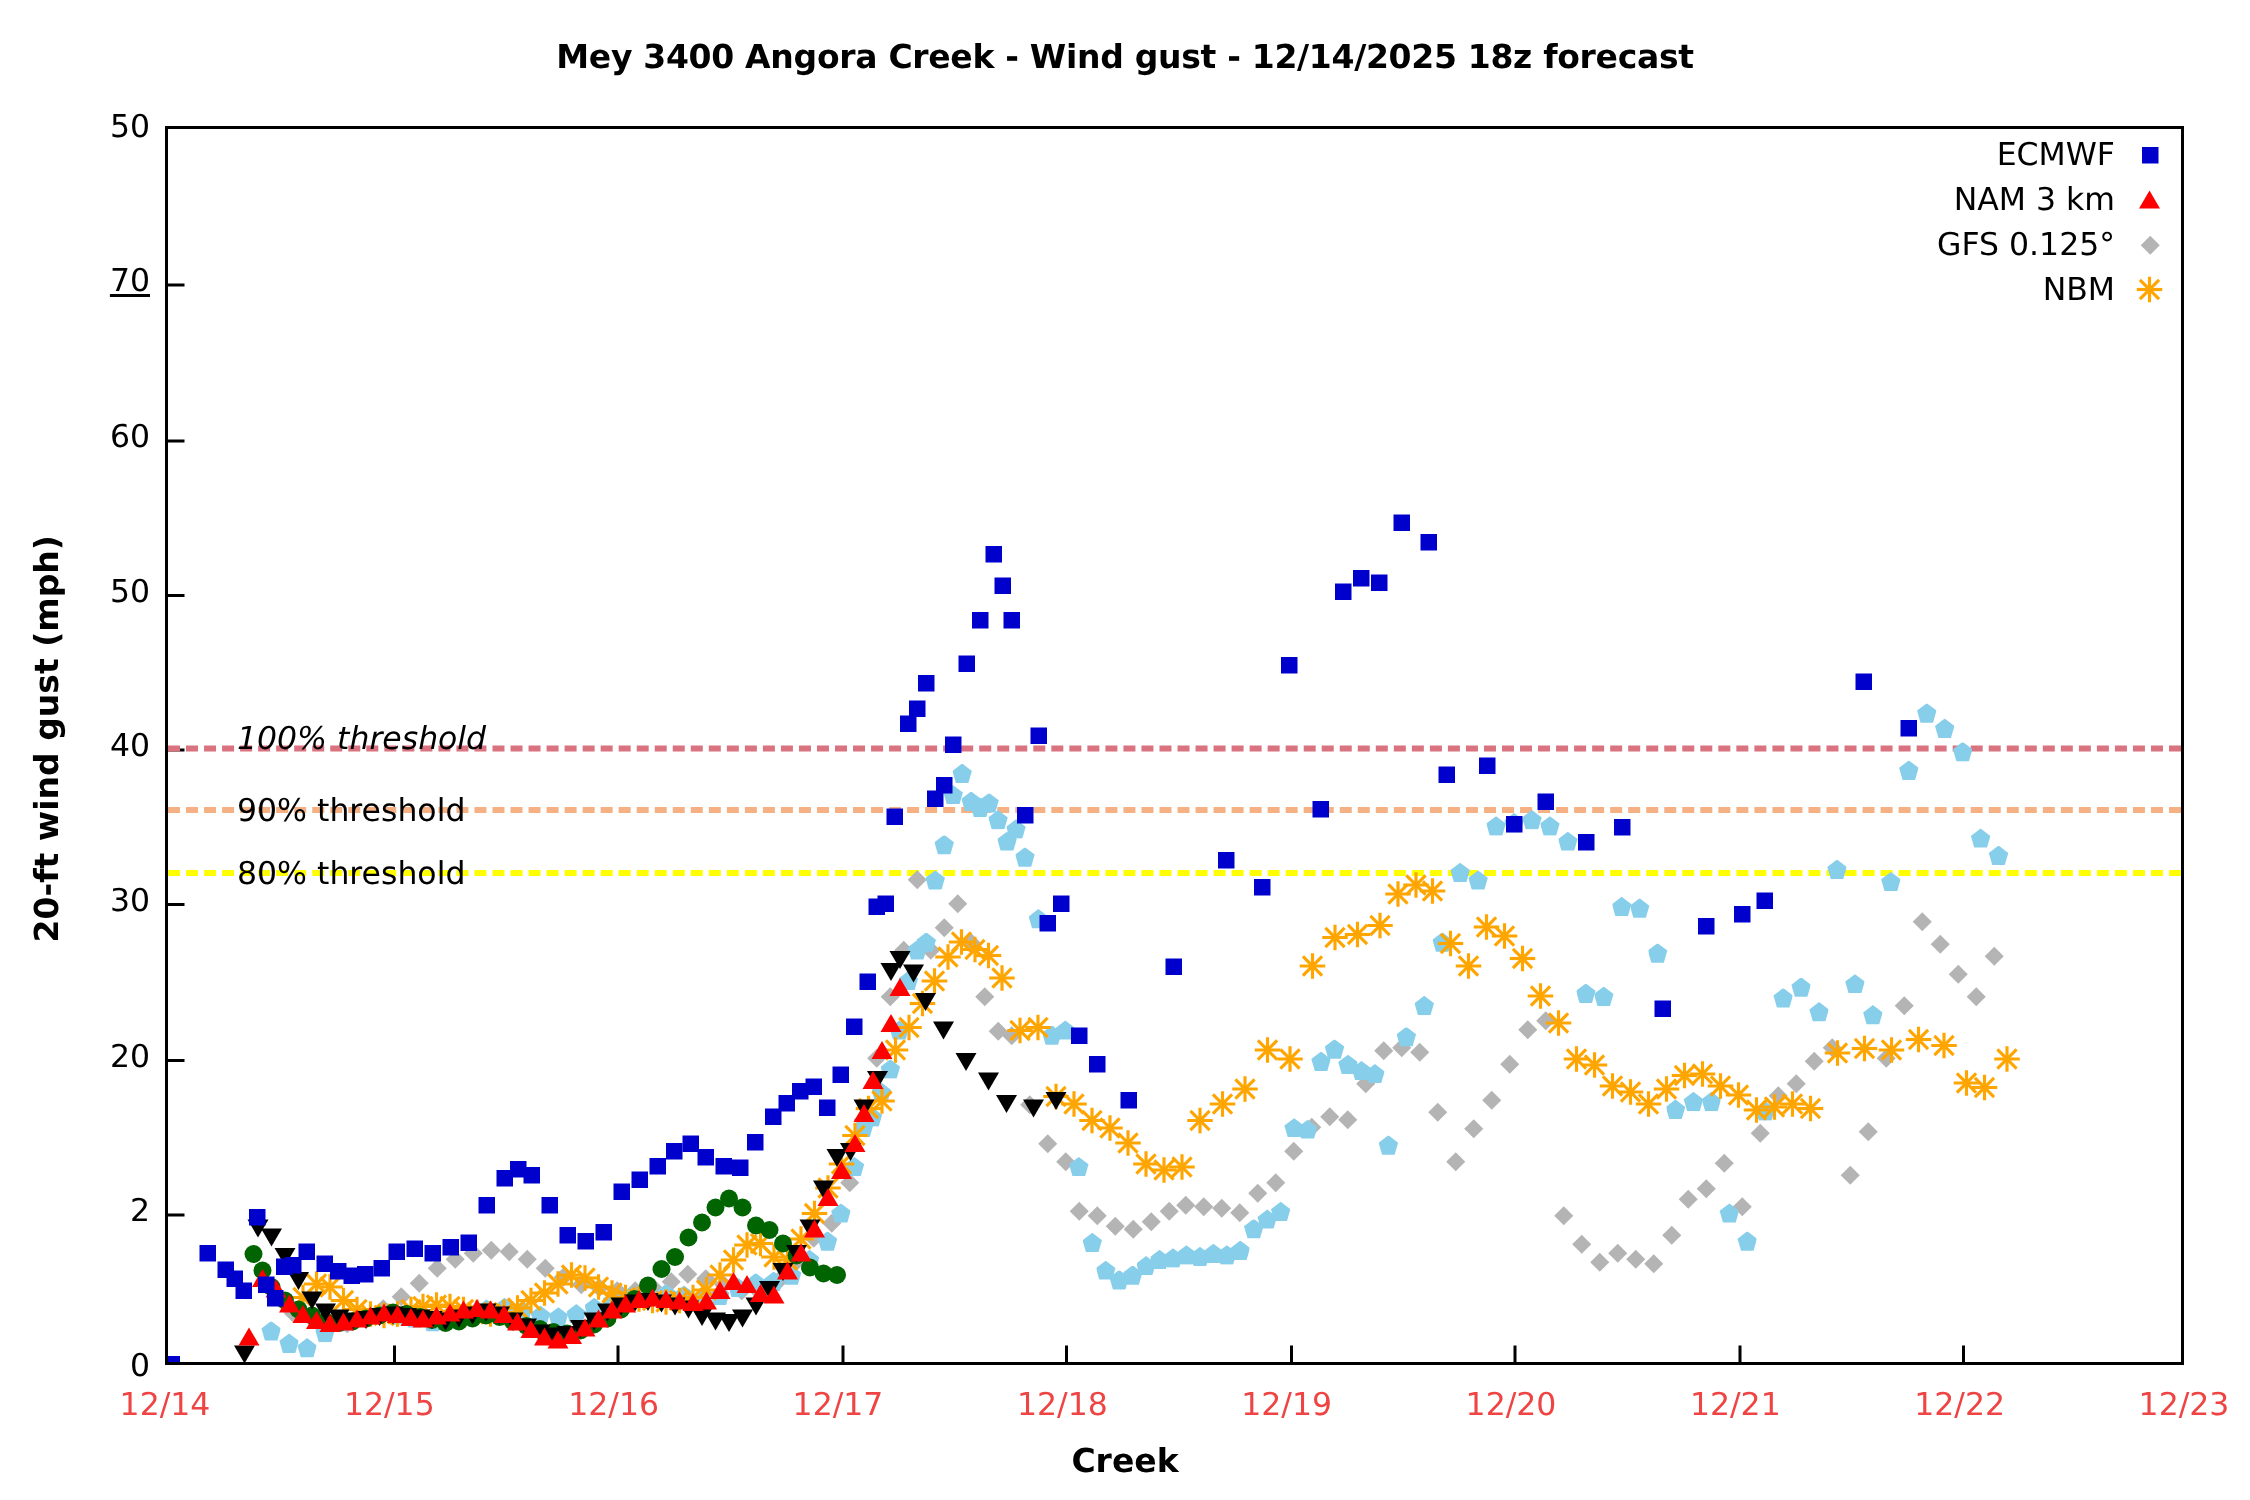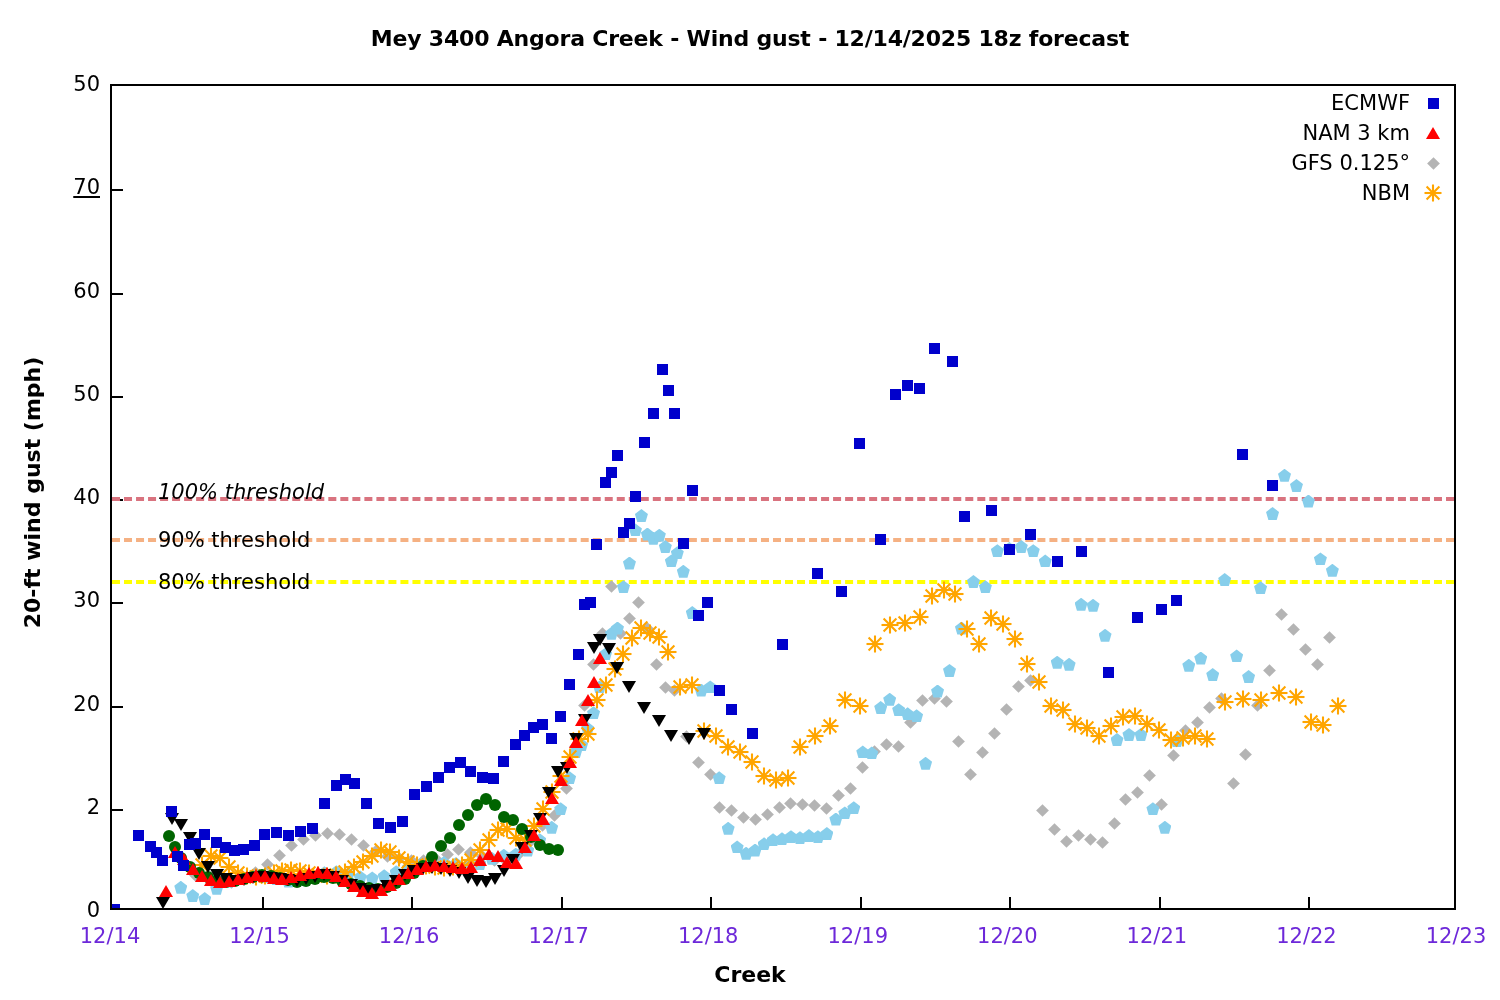--- a/index.html
+++ b/index.html
@@ -53,21 +53,21 @@
     transform: translateY(-50%);
     font-family: "DejaVu Sans", sans-serif;
   }
   .xtick-label {
     position: absolute;
     top: 0;
     width: 120px;
     margin-left: -60px;
     text-align: center;
     font-size: 21px;
-    color: #6d28d9;
+    color: #ef4444;
     font-family: "DejaVu Sans", sans-serif;
   }
   .ytick-mark {
     position: absolute;
     left: 0;
     width: 11px;
     height: 2px;
     background: #000000;
   }
   .xtick-mark {

